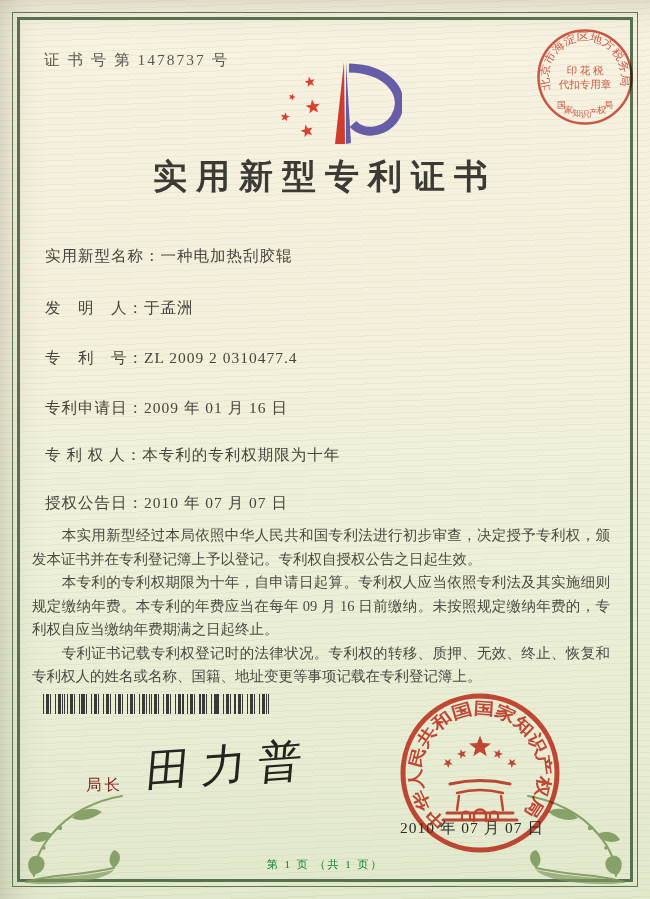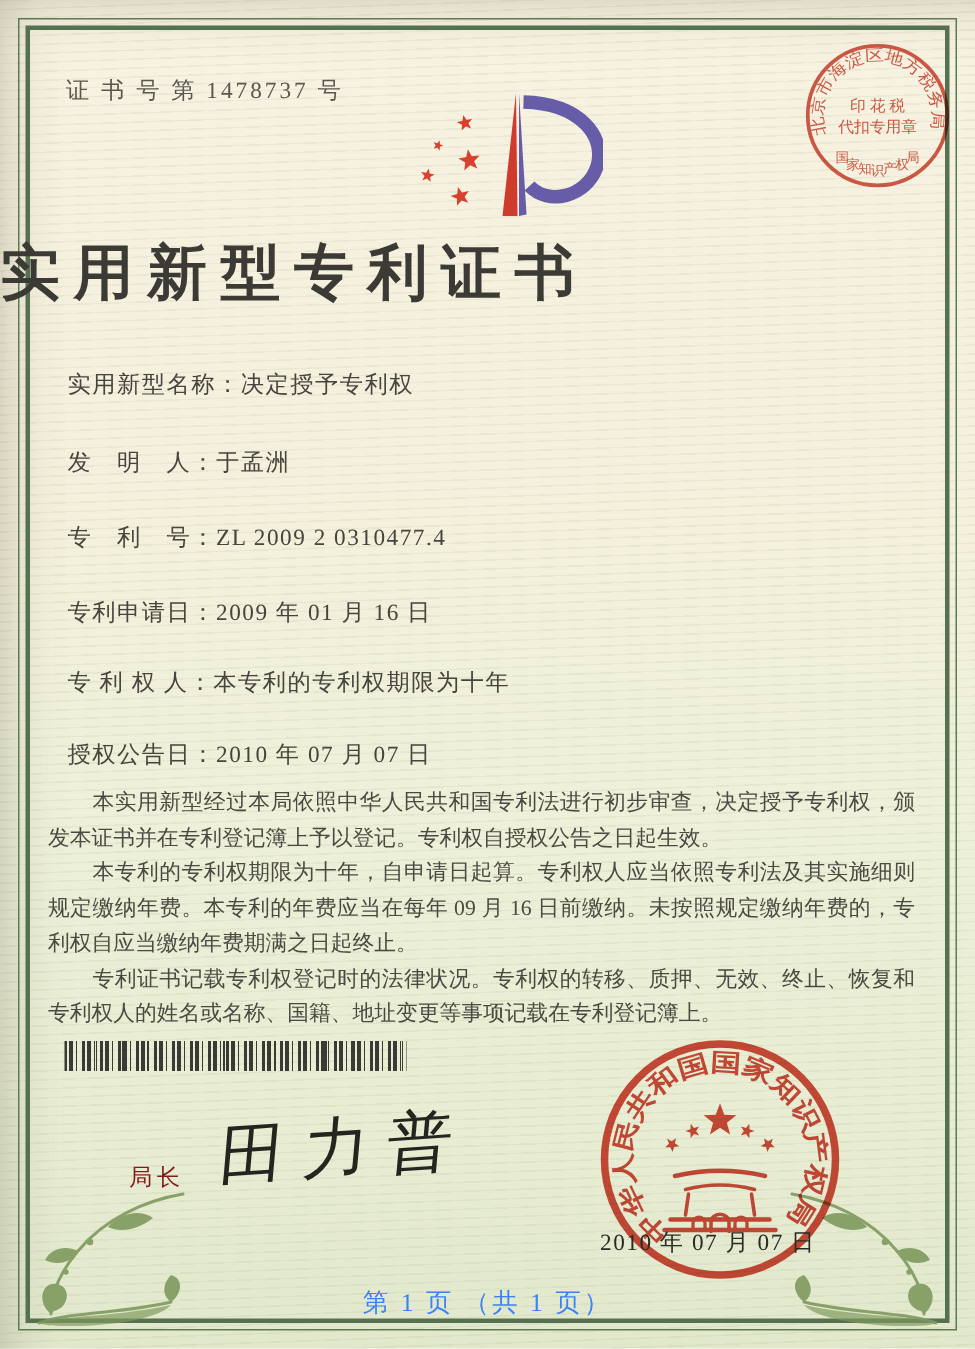--- a/index.html
+++ b/index.html
@@ -7,34 +7,34 @@
     width:650px;height:899px;position:relative;overflow:hidden;
     font-family:"Liberation Serif","DejaVu Serif",serif;
     background:
       repeating-linear-gradient(178deg, rgba(130,160,105,0.10) 0px, rgba(130,160,105,0.10) 1px, rgba(0,0,0,0) 1px, rgba(0,0,0,0) 6px),
       linear-gradient(180deg,#f7f2e1 0%,#f5f0dd 35%,#eef0d9 60%,#e7ecd2 85%,#e2e8cc 100%);
     box-shadow: inset 22px 18px 45px -28px rgba(100,90,70,.45);
   }
   .frame-outer{position:absolute;inset:12px;border:1px solid #5d7a52;pointer-events:none;}
   .frame-inner{position:absolute;inset:17px;border:3px solid #56714f;pointer-events:none;}
   .cert-no{position:absolute;left:44px;top:50px;font-size:15.5px;letter-spacing:2px;color:#5a584e;}
-  .title{position:absolute;left:0;right:0;top:154px;font-size:40px;font-weight:700;letter-spacing:9px;color:#3c3a35;}
+  .title{position:absolute;left:0;right:0;top:154px;text-align:center;font-size:34px;font-weight:700;letter-spacing:9px;color:#3c3a35;}
   .field{position:absolute;left:45px;font-size:15.5px;color:#46443c;letter-spacing:1px;white-space:nowrap;}
   .f0{top:246px}.f1{top:298px}.f2{top:348px}.f3{top:398px}.f4{top:445px}.f5{top:493px}
   .paras{position:absolute;left:32px;right:40px;top:524px;font-size:14.5px;line-height:23.5px;color:#4b4a42;text-align:justify;}
   .paras p{margin:0;text-indent:2.05em;}
   .barcode{position:absolute;left:43px;top:694px;width:228px;height:20px;opacity:.85;
     background-image:
       repeating-linear-gradient(90deg,#1c1c1c 0px,#1c1c1c 1.5px,transparent 1.5px,transparent 3px,#1c1c1c 3px,#1c1c1c 6px,transparent 6px,transparent 7.5px,#1c1c1c 7.5px,#1c1c1c 8.5px,transparent 8.5px,transparent 12px),
       repeating-linear-gradient(90deg,transparent 0px,transparent 4px,#1c1c1c 4px,#1c1c1c 5px,transparent 5px,transparent 17px);}
   .director{position:absolute;left:86px;top:775px;font-size:15.5px;color:#7f1d1d;letter-spacing:3px;}
   .signature{position:absolute;left:146px;top:736px;font-size:44px;color:#25251f;letter-spacing:12px;
     transform:rotate(-4deg) skewX(-9deg);white-space:nowrap;}
   .seal-date{position:absolute;left:400px;top:818px;font-size:15.5px;color:#2b2b26;letter-spacing:1px;z-index:6;}
-  .footer{position:absolute;left:0;right:0;top:857px;text-align:center;font-size:17px;letter-spacing:2px;color:#3b82f6;}
+  .footer{position:absolute;left:0;right:0;top:857px;text-align:center;font-size:11px;letter-spacing:2px;color:#15803d;}
   .logo-svg{position:absolute;left:252px;top:54px;}
   .stamp-svg{position:absolute;left:530px;top:22px;mix-blend-mode:multiply;opacity:.88;}
   .seal-svg{position:absolute;left:396px;top:689px;mix-blend-mode:multiply;opacity:.9;z-index:5;}
   .orn{position:absolute;bottom:13px;opacity:.9;}
   .orn-left{left:14px;}
   .orn-right{right:14px;transform:scaleX(-1);}
   svg text{font-family:"Liberation Serif","DejaVu Serif",serif;}
 </style>
 </head>
 <body>
@@ -110,21 +110,21 @@
     <use href="#star5" transform="translate(33,63) scale(0.48) rotate(10)"></use>
     <use href="#star5" transform="translate(55,77) scale(0.66) rotate(-15)"></use>
   </g>
   <polygon points="92,8 83,90 93,90" fill="#cf3b2c"></polygon>
   <polygon points="94,8 94,90 99,89" fill="#675ca7"></polygon>
   <path d="M97,14 C136,15 152,38 146,57 C139,78 113,83 101,70" stroke="#675ca7" stroke-width="9" fill="none"></path>
 </svg>
 
 <div class="title">实用新型专利证书</div>
 
-<div class="field f0"><span>实用新型名称：</span><span>决定授予专利权</span></div>
+<div class="field f0"><span>实用新型名称：</span><span>一种电加热刮胶辊</span></div>
 <div class="field f1"><span>发　明　人：</span><span>于孟洲</span></div>
 <div class="field f2"><span>专　利　号：</span><span>ZL 2009 2 0310477.4</span></div>
 <div class="field f3"><span>专利申请日：</span><span>2009 年 01 月 16 日</span></div>
 <div class="field f4"><span>专 利 权 人：</span><span>本专利的专利权期限为十年</span></div>
 <div class="field f5"><span>授权公告日：</span><span>2010 年 07 月 07 日</span></div>
 
 <div class="paras">
   <p>本实用新型经过本局依照中华人民共和国专利法进行初步审查，决定授予专利权，颁发本证书并在专利登记簿上予以登记。专利权自授权公告之日起生效。</p>
   <p>本专利的专利权期限为十年，自申请日起算。专利权人应当依照专利法及其实施细则规定缴纳年费。本专利的年费应当在每年 09 月 16 日前缴纳。未按照规定缴纳年费的，专利权自应当缴纳年费期满之日起终止。</p>
   <p>专利证书记载专利权登记时的法律状况。专利权的转移、质押、无效、终止、恢复和专利权人的姓名或名称、国籍、地址变更等事项记载在专利登记簿上。</p>

